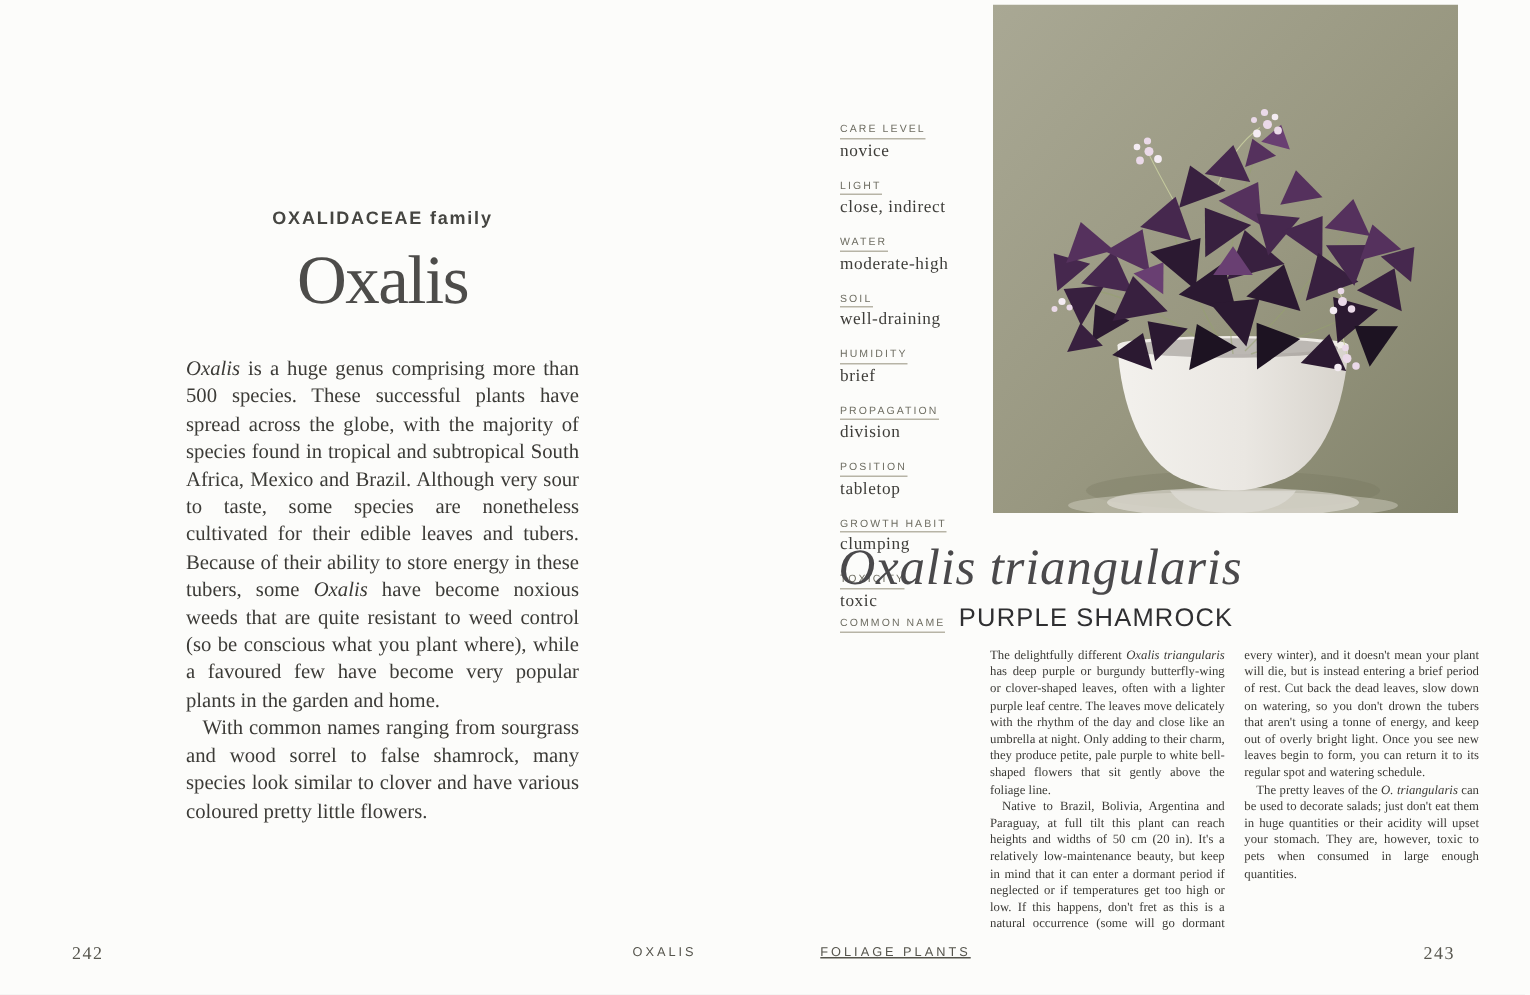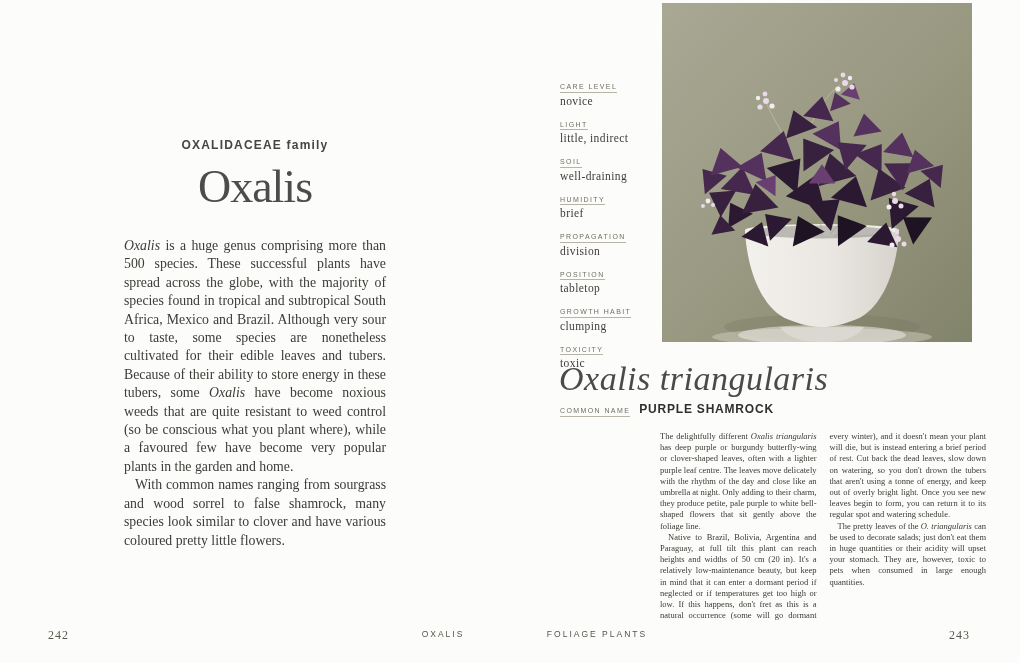--- a/index.html
+++ b/index.html
@@ -38,21 +38,21 @@
     font-family:"Liberation Serif",serif;letter-spacing:1px;
   }
   .pagenum.left{left:48px;}
   .pagenum.right{right:50px;}
   .running-foot{
     position:absolute;bottom:24px;width:160px;text-align:center;
     font-family:"Liberation Sans",sans-serif;font-size:8.5px;
     letter-spacing:2px;color:#55544c;
   }
   .running-foot.left{left:363px;}
-  .running-foot.right{left:517px;}
+  .running-foot.right{left:517px;text-decoration:underline;}
   
   .care-list{position:absolute;left:560px;top:75px;width:110px;}
   .care-item{margin-bottom:6px;}
   .care-label{
     display:inline-block;font-family:"Liberation Sans",sans-serif;
     font-size:7px;letter-spacing:1.4px;color:var(--muted);
     border-bottom:1px solid var(--rule);padding-bottom:1.5px;
   }
   .care-value{
     font-family:Liberation Serif, serif;font-size:11.5px;
@@ -63,21 +63,21 @@
     position:absolute;left:559px;top:360px;width:430px;
     font-family:"Liberation Serif",serif;font-style:italic;font-weight:400;
     font-size:34px;letter-spacing:0.5px;color:#4a494b;
   }
   .common-row{position:absolute;left:560px;top:402px;display:flex;align-items:baseline;gap:9px;}
   .common-label{
     font-family:"Liberation Sans",sans-serif;font-size:7px;letter-spacing:1.4px;
     color:var(--muted);border-bottom:1px solid var(--rule);padding-bottom:1.5px;
   }
   .common-value{
-    font-family:"Liberation Sans",sans-serif;font-size:12px;font-weight:700;
+    font-family:"Liberation Sans",sans-serif;font-size:17px;font-weight:400;
     letter-spacing:0.8px;color:#2f2f31;
   }
   
   .right-body{
     position:absolute;left:660px;top:431px;width:326px;height:198px;
     column-count:2;column-gap:13px;column-fill:auto;
     font-size:8.5px;line-height:11.2px;text-align:justify;color:#3b3a36;
   }
   .right-body p{margin:0;}
   .right-body p + p{text-indent:8px;}
@@ -117,21 +117,25 @@
   <div class="pagenum left">242</div>
   <div class="running-foot left">OXALIS</div>
 
   <div class="care-list">
     <div class="care-item">
       <div class="care-label">CARE LEVEL</div>
       <div class="care-value">novice</div>
     </div>
     <div class="care-item">
       <div class="care-label">LIGHT</div>
-      <div class="care-value">little, indirect</div>
+      <div class="care-value">close, indirect</div>
+    </div>
+    <div class="care-item">
+      <div class="care-label">WATER</div>
+      <div class="care-value">moderate-high</div>
     </div>
     <div class="care-item">
       <div class="care-label">SOIL</div>
       <div class="care-value">well-draining</div>
     </div>
     <div class="care-item">
       <div class="care-label">HUMIDITY</div>
       <div class="care-value">brief</div>
     </div>
     <div class="care-item">

